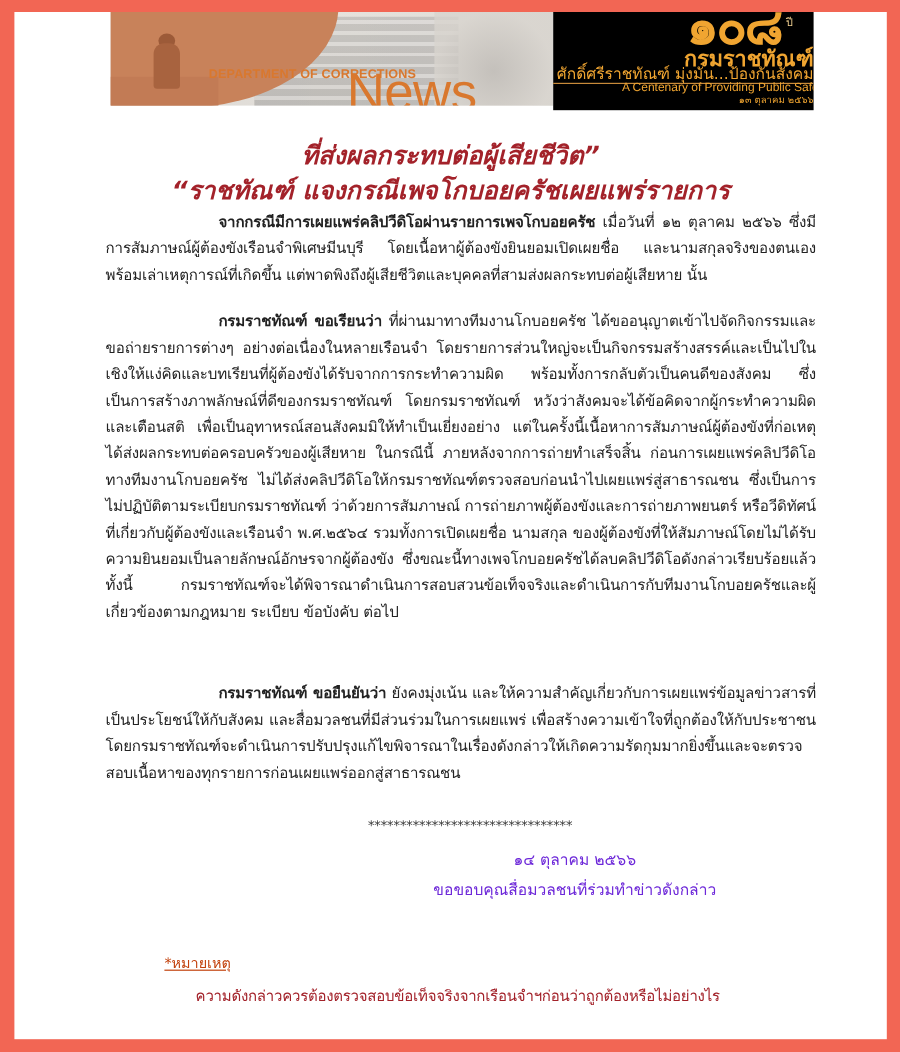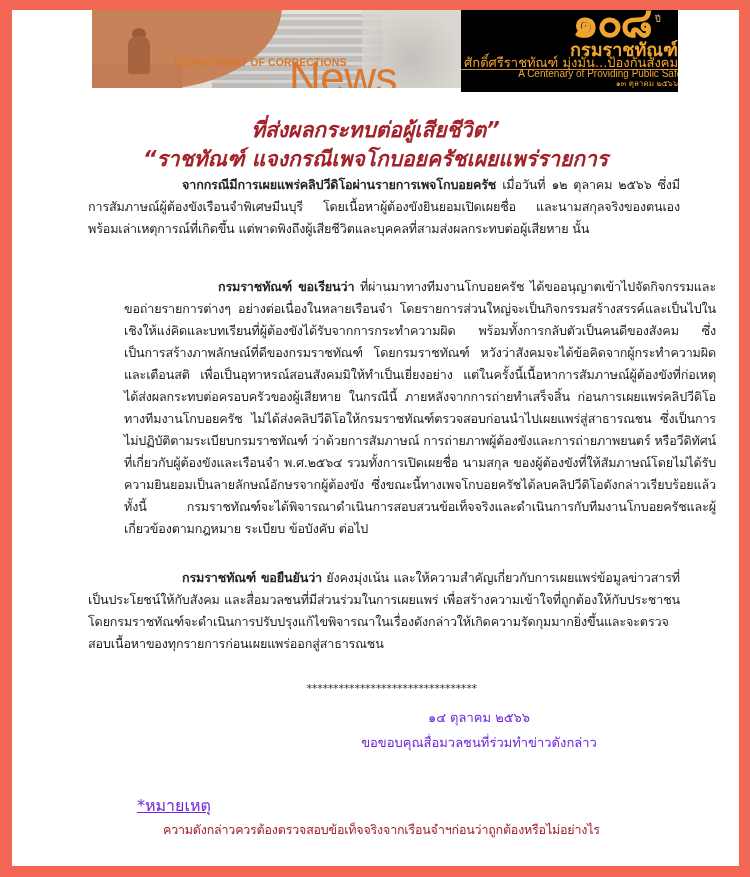--- a/index.html
+++ b/index.html
@@ -116,38 +116,38 @@
       position: absolute; left: 76px; width: 592px;
       color: #222222;
       font-family: "DejaVu Sans", sans-serif;
       font-size: 12.6px; line-height: 22px;
       text-align: justify;
       letter-spacing: -0.15px;
     }
     .body-text p { margin: 0; text-indent: 94px; }
     .body-text b { font-weight: bold; }
     .p1 { top: 164px; }
-    .p2 { top: 266px; margin-left: 36px; }
+    .p2 { top: 247px; }
     .p3 { top: 557px; }
 
     .stars {
       position: absolute; left: 294px; top: 672px;
       font-family: "DejaVu Sans Mono", monospace; font-size: 11px; color: #333;
       letter-spacing: -1.3px;
     }
     .sign {
       position: absolute; right: 60px; width: 400px; text-align: center;
       color: #6d28d9; font-size: 13px; line-height: 22px;
     }
     .sign-date { top: 697px; }
     .sign-thanks { top: 722px; }
 
     .note-label {
       position: absolute; left: 125px; top: 783px;
-      color: #6d28d9; font-size: 16px; text-decoration: underline;
+      color: #c2410c; font-size: 12px; text-decoration: underline;
     }
     .note-body {
       position: absolute; left: 151px; top: 810px;
       color: #a3222a; font-size: 12.5px; white-space: nowrap; letter-spacing: -0.2px;
     }
   </style>
 </head>
 <body>
 
 <div class="frame">

